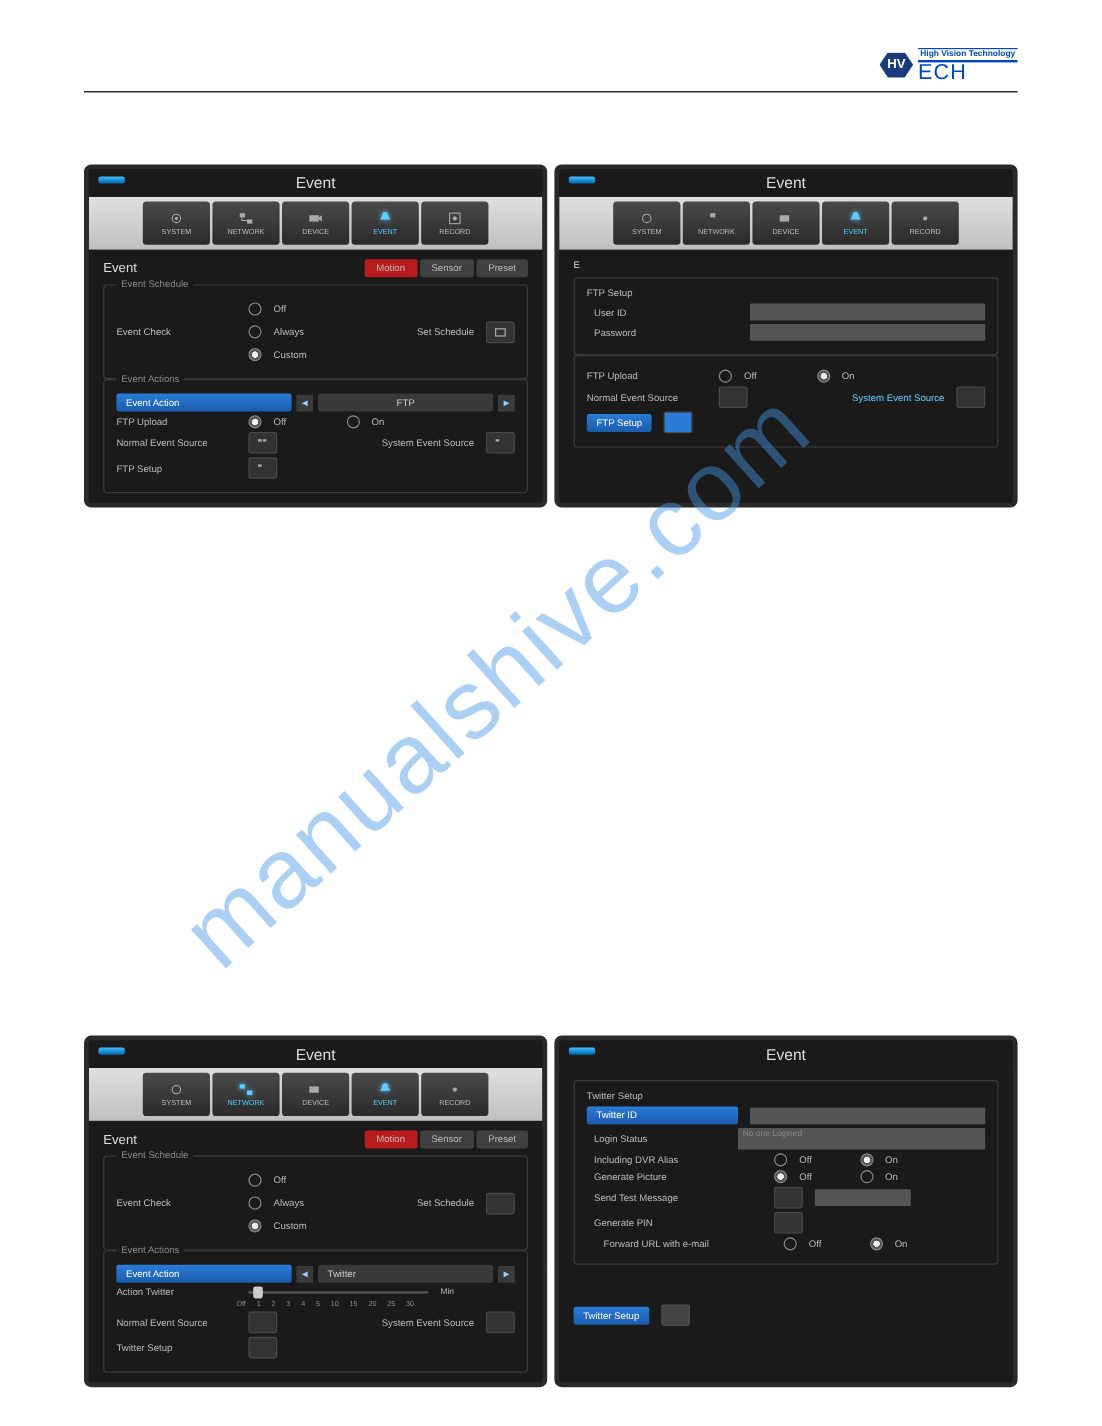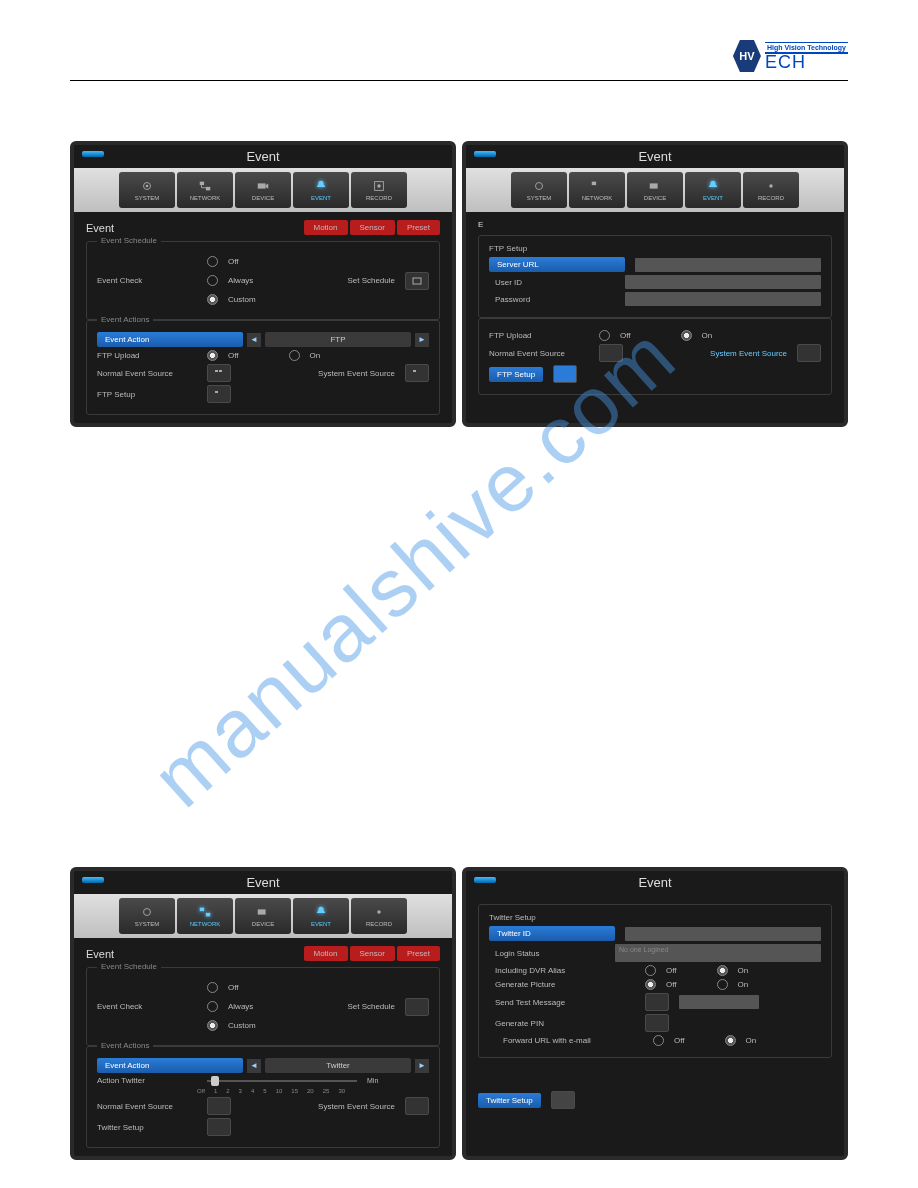--- a/index.html
+++ b/index.html
@@ -1,36 +1,36 @@
 <!DOCTYPE html>
 <html><head>
 <meta charset="utf-8">
 <style>
 body{margin:0;background:#fff;font-family:Arial,sans-serif;font-size:10px;color:#ccc;width:918px}
 .page{padding:40px 70px}
 .logo-row{display:flex;justify-content:flex-end;margin-bottom:8px}
 .logo{display:flex;align-items:center;gap:4px}
-.logo-hex{width:28px;height:32px;background:#1a3b7a;clip-path:polygon(25% 0,75% 0,100% 50%,75% 100%,25% 100%,0 50%);display:flex;align-items:center;justify-content:center;color:#fff;font-weight:bold;font-size:11px}
+.logo-hex{width:28px;height:21px;background:#1a3b7a;clip-path:polygon(25% 0,75% 0,100% 50%,75% 100%,25% 100%,0 50%);display:flex;align-items:center;justify-content:center;color:#fff;font-weight:bold;font-size:11px}
 .logo-text{display:flex;flex-direction:column}
 .logo-top{color:#0046c0;font-size:7px;font-weight:bold;border-top:1px solid #0046c0;border-bottom:2px solid #0046c0;padding:1px 2px}
 .logo-ech{color:#0046c0;font-weight:normal;font-size:18px;line-height:16px;letter-spacing:1px}
 hr{border:none;border-top:1px solid #000;margin:0 0 60px 0}
 .shots{display:flex;gap:6px;margin-bottom:40px}
 .panel{flex:1;background:#1a1a1a;border:4px solid #2a2a2a;border-radius:6px;overflow:hidden}
 .title-bar{background:#1a1a1a;color:#ddd;text-align:center;font-size:13px;padding:4px 0;position:relative}
 .title-led{position:absolute;left:8px;top:6px;width:22px;height:6px;background:linear-gradient(#4bf,#06a);border-radius:2px}
 .toolbar{background:linear-gradient(#e0e0e0,#bfbfbf);display:flex;justify-content:center;padding:4px 0;gap:2px}
 .t-btn{background:linear-gradient(#4a4a4a,#2a2a2a);width:56px;height:36px;display:flex;flex-direction:column;align-items:center;justify-content:center;color:#bbb;font-size:6px;border-radius:3px;gap:2px}
 .t-btn svg{width:16px;height:14px}
 .t-btn.active{color:#5cf}
 .t-btn.active svg{filter:drop-shadow(0 0 2px #5cf)}
 .body{padding:8px 12px}
 .sec-hdr{display:flex;align-items:center;justify-content:space-between;margin-bottom:6px;color:#ddd;font-size:11px}
 .tabs{display:flex;gap:2px}
-.stab{background:#b91c1c;color:#bbb;font-size:8px;padding:3px 10px;border-radius:2px}
+.stab{background:#404040;color:#bbb;font-size:8px;padding:3px 10px;border-radius:2px}
 .stab.on{background:#b91c1c}
 .fieldset{border:1px solid #3a3a3a;border-radius:3px;padding:8px 10px;margin-bottom:0;position:relative}
 .legend{position:absolute;top:-6px;left:10px;background:#1a1a1a;padding:0 4px;color:#888;font-size:8px}
 .row{display:flex;align-items:center;gap:10px;margin:3px 0;font-size:8px;color:#bbb}
 .radio{width:9px;height:9px;border-radius:50%;border:1px solid #888;display:inline-block;flex:0 0 9px}
 .radio.sel{background:radial-gradient(#eee 40%,#555 44%)}
 .lbl{flex:0 0 100px;color:#bbb}
 .pill{background:#3a3a3a;padding:3px 8px;border-radius:2px;font-size:8px;color:#ccc}
 .pill.blue{background:linear-gradient(#2a7cd8,#1a5cac);color:#fff}
 .sq-btn{width:22px;height:16px;background:#333;border:1px solid #4a4a4a;border-radius:2px;display:flex;align-items:center;justify-content:center}
@@ -212,24 +212,20 @@
             <span>RECORD</span>
           </div>
       </div>
       <div class="body">
         <div class="sec-hdr" style="font-size:8px">
             <span>E</span>
           </div>
         <div class="fieldset">
           <div style="color:#bbb;font-size:8px;margin-bottom:4px">FTP Setup</div>
           <div class="row">
-              <span class="pill blue" style="flex:0 0 120px">Server URL</span>
-              <span class="input"></span>
-            </div>
-          <div class="row">
               <span style="flex:0 0 120px;padding-left:6px">User ID</span>
               <span class="input"></span>
             </div>
           <div class="row">
               <span style="flex:0 0 120px;padding-left:6px">Password</span>
               <span class="input"></span>
             </div>
         </div>
         <div class="fieldset">
           <div class="row">
@@ -323,21 +319,21 @@
             </div>
             <span style="margin-left:auto;font-size:8px">Set Schedule</span>
             <span class="sq-btn"></span>
           </div>
         </div>
         <div class="fieldset">
           <span class="legend">Event Actions</span>
           <div class="slick">
             <span class="pill blue" style="flex:1">Event Action</span>
             <span class="arrow">◄</span>
-            <span class="pill" style="flex:1;text-align:center">Twitter</span>
+            <span class="pill" style="flex:1;">Twitter</span>
             <span class="arrow">►</span>
           </div>
           <div class="row">
               <span class="lbl">Action Twitter</span>
             <div class="slider">
               <div class="track">
                   <div class="thumb"></div>
                 </div>
             </div>
             <span style="font-size:7px">Min</span>

